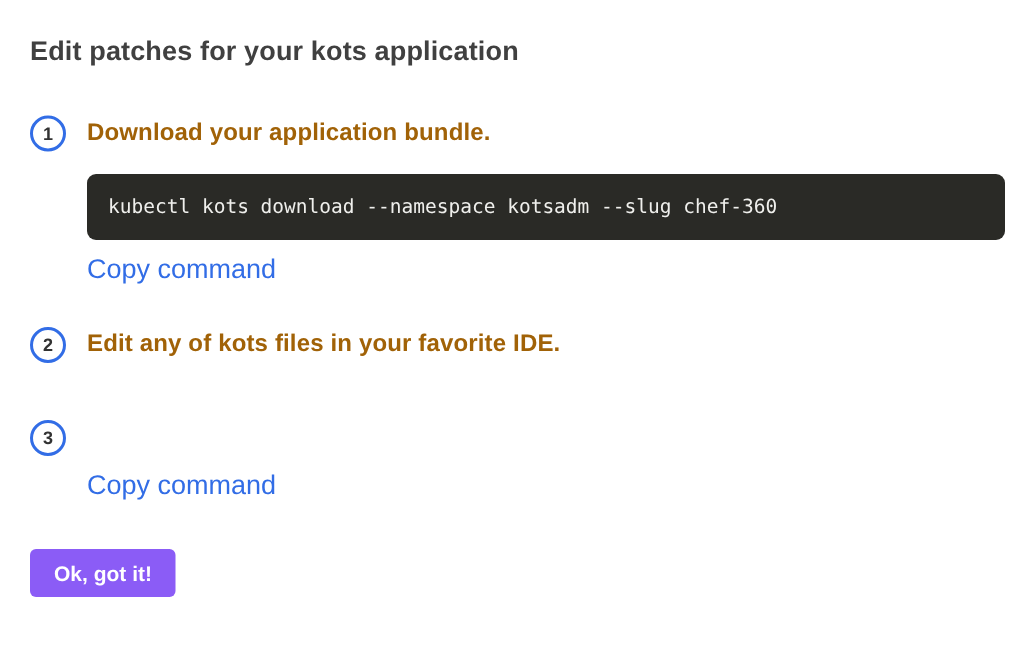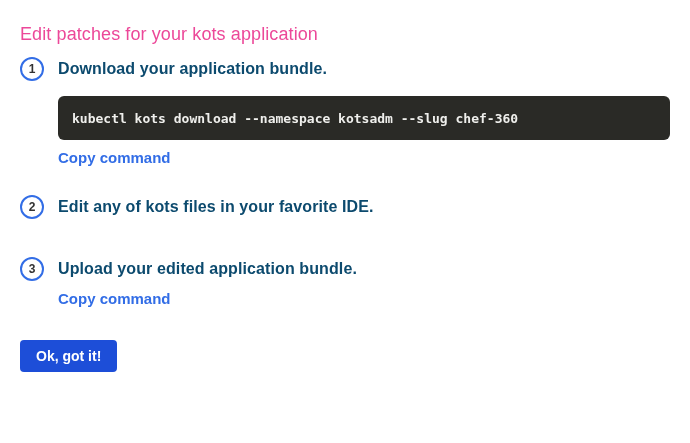--- a/index.html
+++ b/index.html
@@ -8,24 +8,24 @@
     height: 443px;
     background: #ffffff;
     font-family: "Liberation Sans", sans-serif;
     overflow: hidden;
   }
   .page {
     padding: 24px 20px 20px 20px;
   }
   .page-title {
     font-size: 18px;
-    font-weight: normal;
-    color: #ec4899;
+    font-weight: bold;
+    color: #404040;
     letter-spacing: 0.1px;
-    margin-bottom: 12px;
+    margin-bottom: 32px;
   }
   .step {
     margin-bottom: 28px;
   }
   .step-2 {
     margin-bottom: 38px;
   }
   .step-header {
     display: flex;
     align-items: center;
@@ -41,55 +41,54 @@
     justify-content: center;
     font-size: 12px;
     font-weight: bold;
     color: #323232;
     background: #ffffff;
   }
   .step-heading {
     margin-left: 14px;
     font-size: 16px;
     font-weight: bold;
-    color: #0c4a6e;
+    color: #a16207;
     letter-spacing: 0.1px;
   }
   .step-body {
     margin-left: 38px;
-    font-weight: bold;
   }
   .code-block {
     margin-top: 15px;
     background: #2a2a26;
     border-radius: 6px;
     padding: 13px 14px;
     width: 612px;
     max-width: 612px;
   }
   .code-block code {
     font-family: "DejaVu Sans Mono", monospace;
     font-size: 13px;
     color: #efefec;
     white-space: pre;
   }
   .copy-link {
     display: inline-block;
     margin-top: 9px;
-    font-size: 15px;
+    font-size: 18px;
     color: #326de6;
     text-decoration: none;
     cursor: pointer;
   }
   .footer {
     margin-top: 32px;
   }
   .ok-button {
     display: inline-block;
-    background: #1d4ed8;
+    background: #8b5cf6;
     color: #ffffff;
     font-family: "Liberation Sans", sans-serif;
     font-size: 14px;
     font-weight: bold;
     border: none;
     border-radius: 4px;
     padding: 8px 16px;
     cursor: pointer;
   }
 </style>
@@ -116,21 +115,20 @@
   <div class="step step-2">
     <div class="step-header">
       <div class="step-number">2</div>
       <div class="step-heading">Edit any of kots files in your favorite IDE.</div>
     </div>
   </div>
 
   <div class="step step-3">
     <div class="step-header">
       <div class="step-number">3</div>
-      <div class="step-heading">Upload your edited application bundle.</div>
     </div>
     <div class="step-body">
       <a class="copy-link">Copy command</a>
     </div>
   </div>
 
   <div class="footer">
     <button class="ok-button">Ok, got it!</button>
   </div>
 

